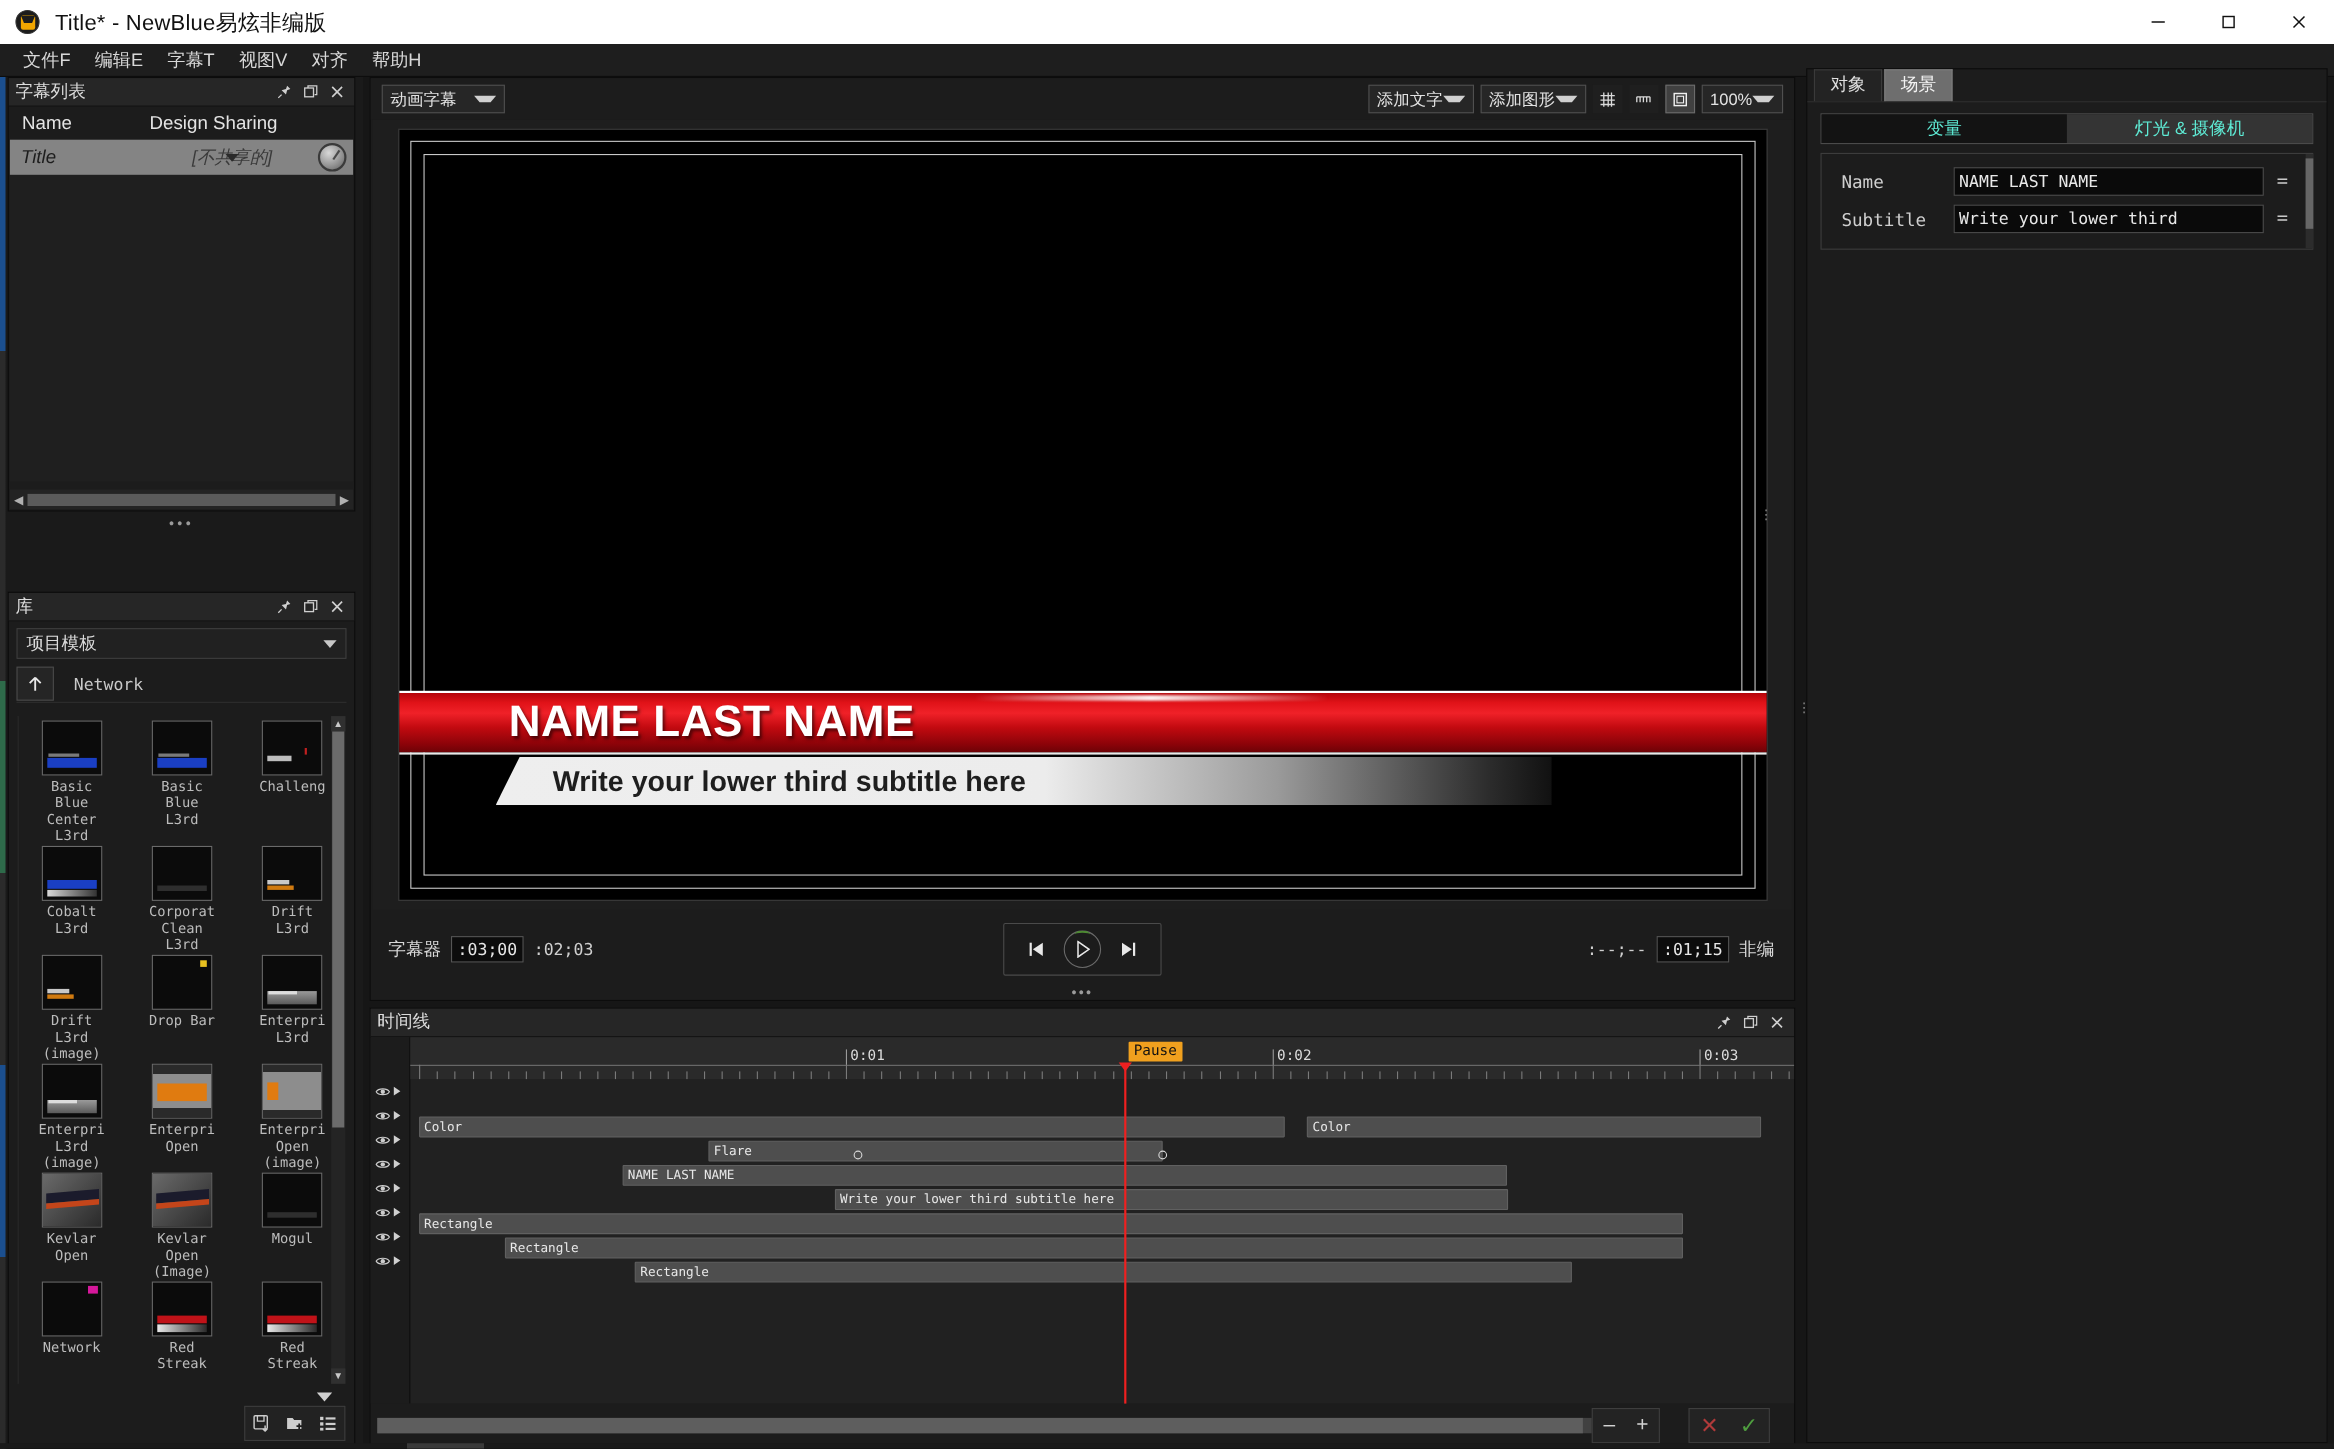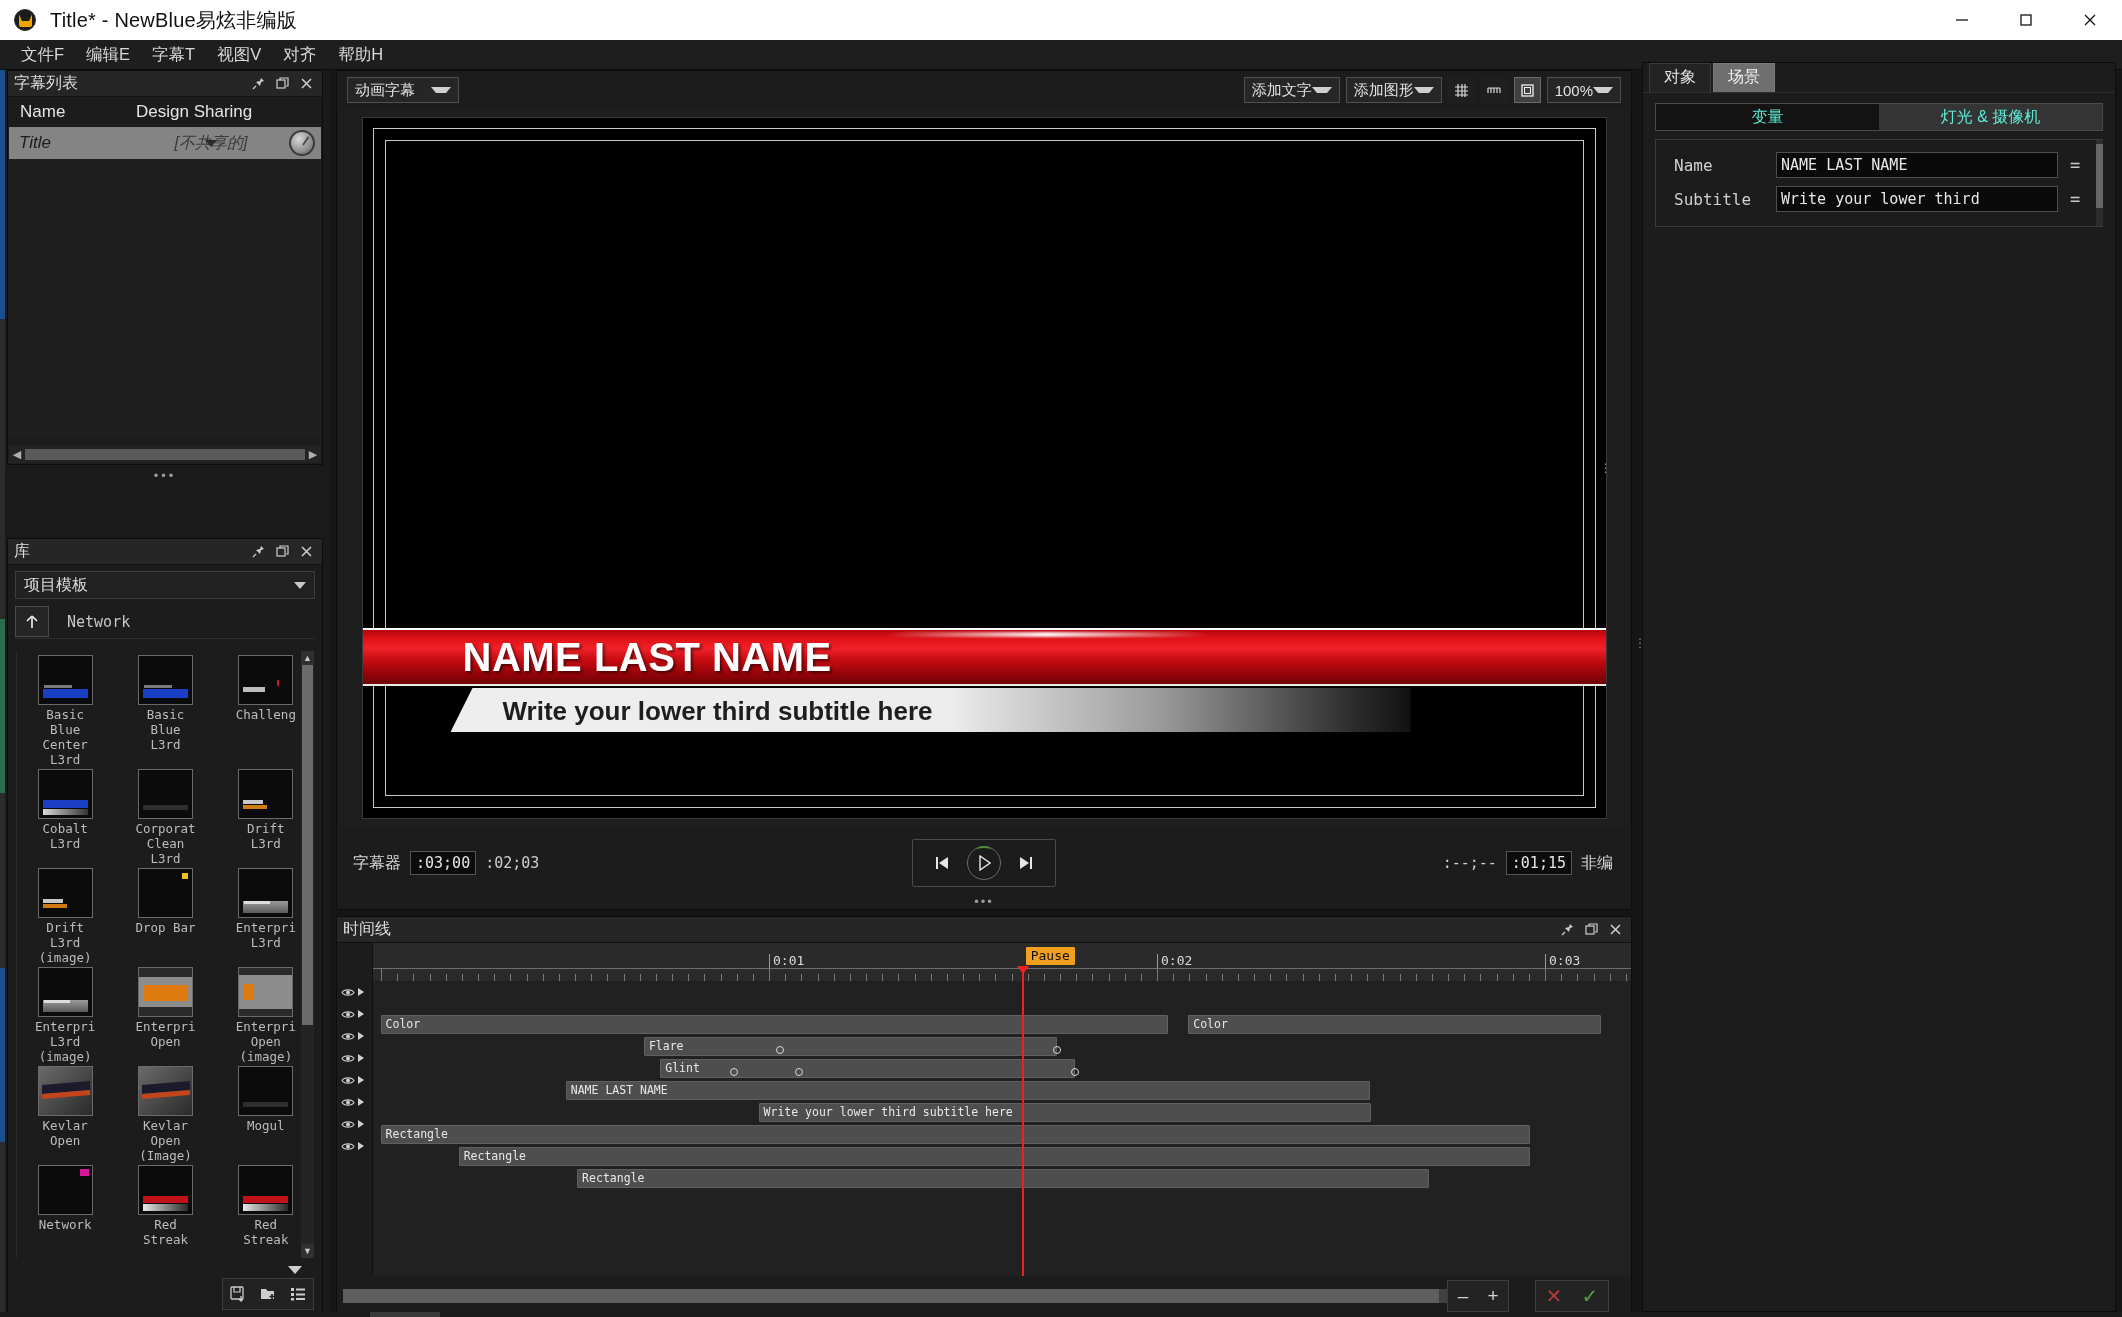--- a/index.html
+++ b/index.html
@@ -875,28 +875,20 @@
               </div>
             </div>
             <div class="trk">
               <div class="clip" style="left: 270.9px; width: 413.28px;">
                 <span class="cname">Flare</span>
               </div>
               <div class="kf" style="left: 403.2px;"></div>
               <div class="kf" style="left: 680.4px;"></div>
             </div>
             <div class="trk">
-              <div class="clip" style="left: 287.28px; width: 414.54px;">
-                <span class="cname">Glint</span>
-              </div>
-              <div class="kf" style="left: 356.58px;"></div>
-              <div class="kf" style="left: 422.1px;"></div>
-              <div class="kf" style="left: 698.04px;"></div>
-            </div>
-            <div class="trk">
               <div class="clip" style="left: 192.78px; width: 803.88px;">
                 <span class="cname">NAME LAST NAME</span>
               </div>
             </div>
             <div class="trk">
               <div class="clip" style="left: 385.56px; width: 612.36px;">
                 <span class="cname">Write your lower third subtitle here</span>
               </div>
             </div>
             <div class="trk">

